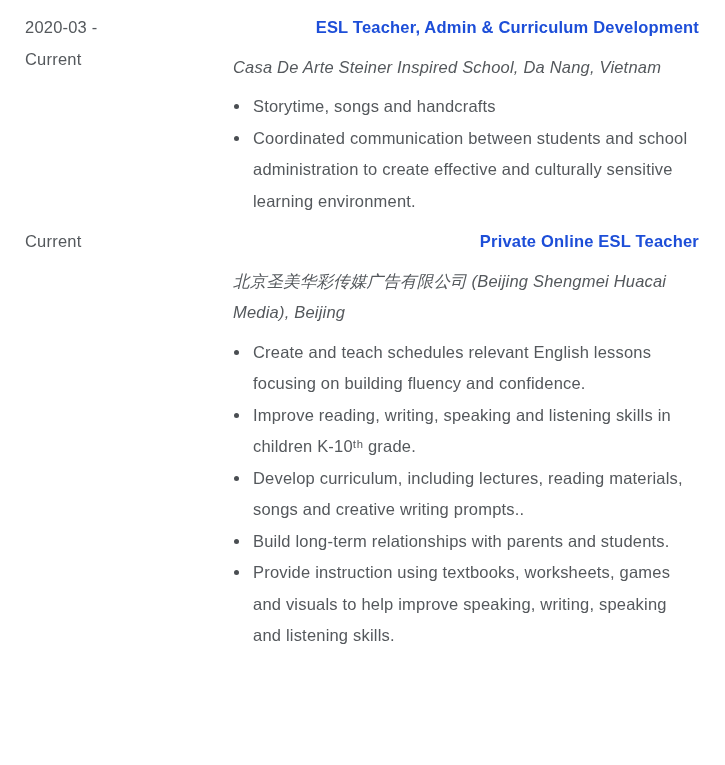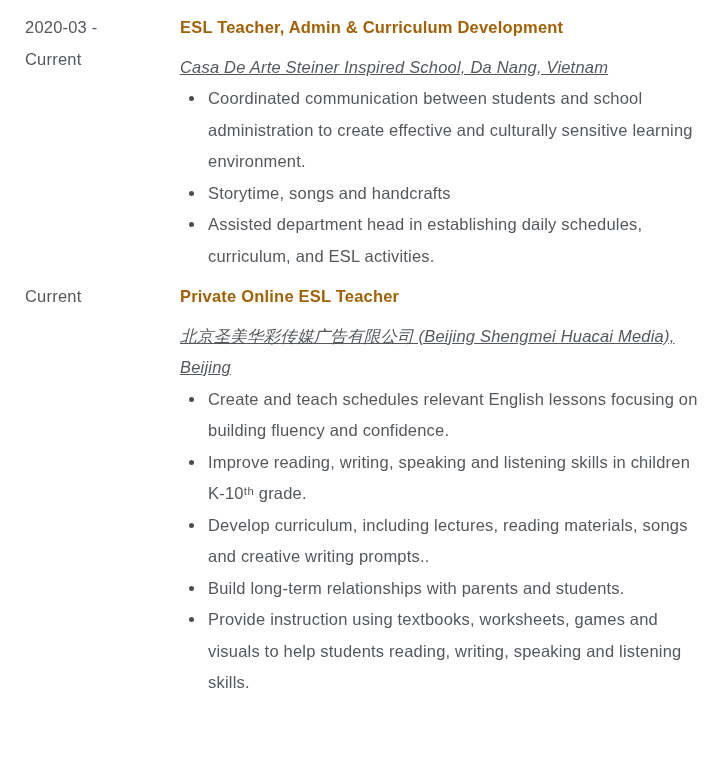--- a/index.html
+++ b/index.html
@@ -16,43 +16,44 @@
     font-family: "Liberation Sans", sans-serif;
     color: #54585c;
     font-size: 16.5px;
     line-height: 31.5px;
     letter-spacing: 0.2px;
   }
   .entry {
     display: flex;
     align-items: flex-start;
     margin-bottom: 9px;
+    gap: 45px;
   }
   .dates {
     width: 155px;
     flex-shrink: 0;
   }
   .dates div {
     white-space: nowrap;
   }
   .content {
     flex: 1;
     min-width: 0;
   }
   .entry-title {
     margin: 0 0 8px 0;
     font-size: 16.5px;
     font-weight: bold;
-    color: #a16207;
+    color: #1d4ed8;
     line-height: 31.5px;
+    text-align: right;
   }
   .company {
-    margin: 0;
+    margin: 8px;
     font-style: italic;
-    text-decoration: underline;
   }
   ul.bullets {
     margin: 0;
     padding: 0 0 0 28px;
     list-style: none;
   }
   ul.bullets li {
     position: relative;
   }
   ul.bullets li::before {
@@ -73,37 +74,36 @@
 
   <section class="entry">
     <div class="dates">
       <div>2020-03 -</div>
       <div>Current</div>
     </div>
     <div class="content">
       <h3 class="entry-title">ESL Teacher, Admin &amp; Curriculum Development</h3>
       <p class="company">Casa De Arte Steiner Inspired School, Da Nang, Vietnam</p>
       <ul class="bullets">
+          <li>Storytime, songs and handcrafts</li>
           <li>Coordinated communication between students and school administration to create effective and culturally sensitive learning environment.</li>
-          <li>Storytime, songs and handcrafts</li>
-          <li>Assisted department head in establishing daily schedules, curriculum, and ESL activities.</li>
         </ul>
     </div>
   </section>
 
   <section class="entry">
     <div class="dates">
       <div>Current</div>
     </div>
     <div class="content">
       <h3 class="entry-title">Private Online ESL Teacher</h3>
       <p class="company">北京圣美华彩传媒广告有限公司 (Beijing Shengmei Huacai Media), Beijing</p>
       <ul class="bullets">
           <li>Create and teach schedules relevant English lessons focusing on building fluency and confidence.</li>
           <li>Improve reading, writing, speaking and listening skills in children K-10ᵗʰ grade.</li>
           <li>Develop curriculum, including lectures, reading materials, songs and creative writing prompts..</li>
           <li>Build long-term relationships with parents and students.</li>
-          <li>Provide instruction using textbooks, worksheets, games and visuals to help students reading, writing, speaking and listening skills.</li>
+          <li>Provide instruction using textbooks, worksheets, games and visuals to help improve speaking, writing, speaking and listening skills.</li>
         </ul>
     </div>
   </section>
 
 </div>
 
 </body></html>

